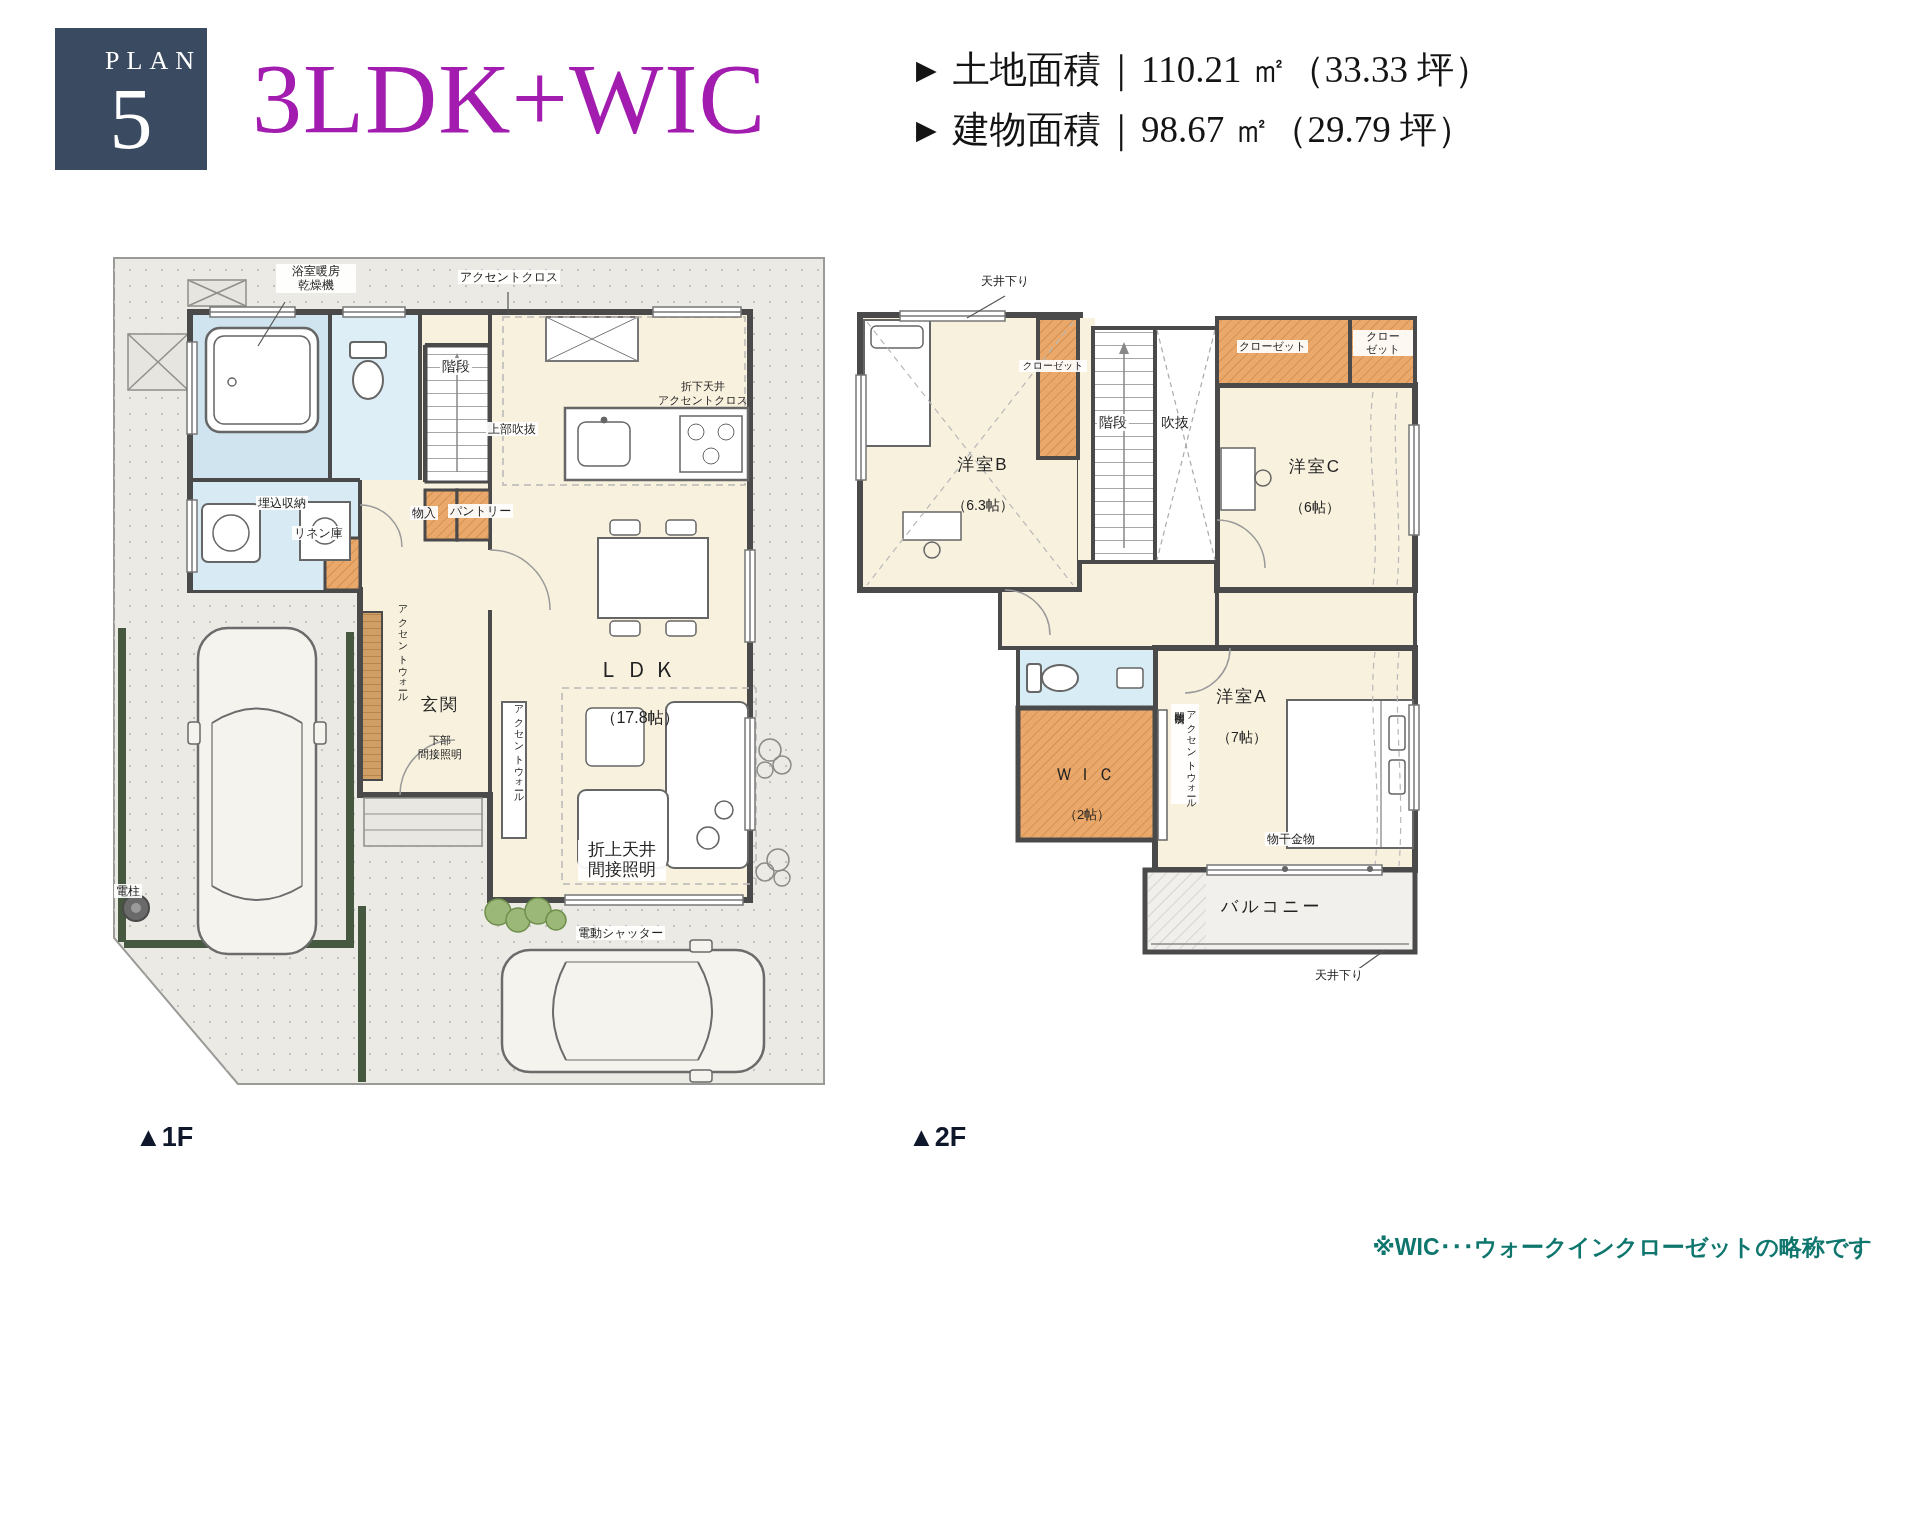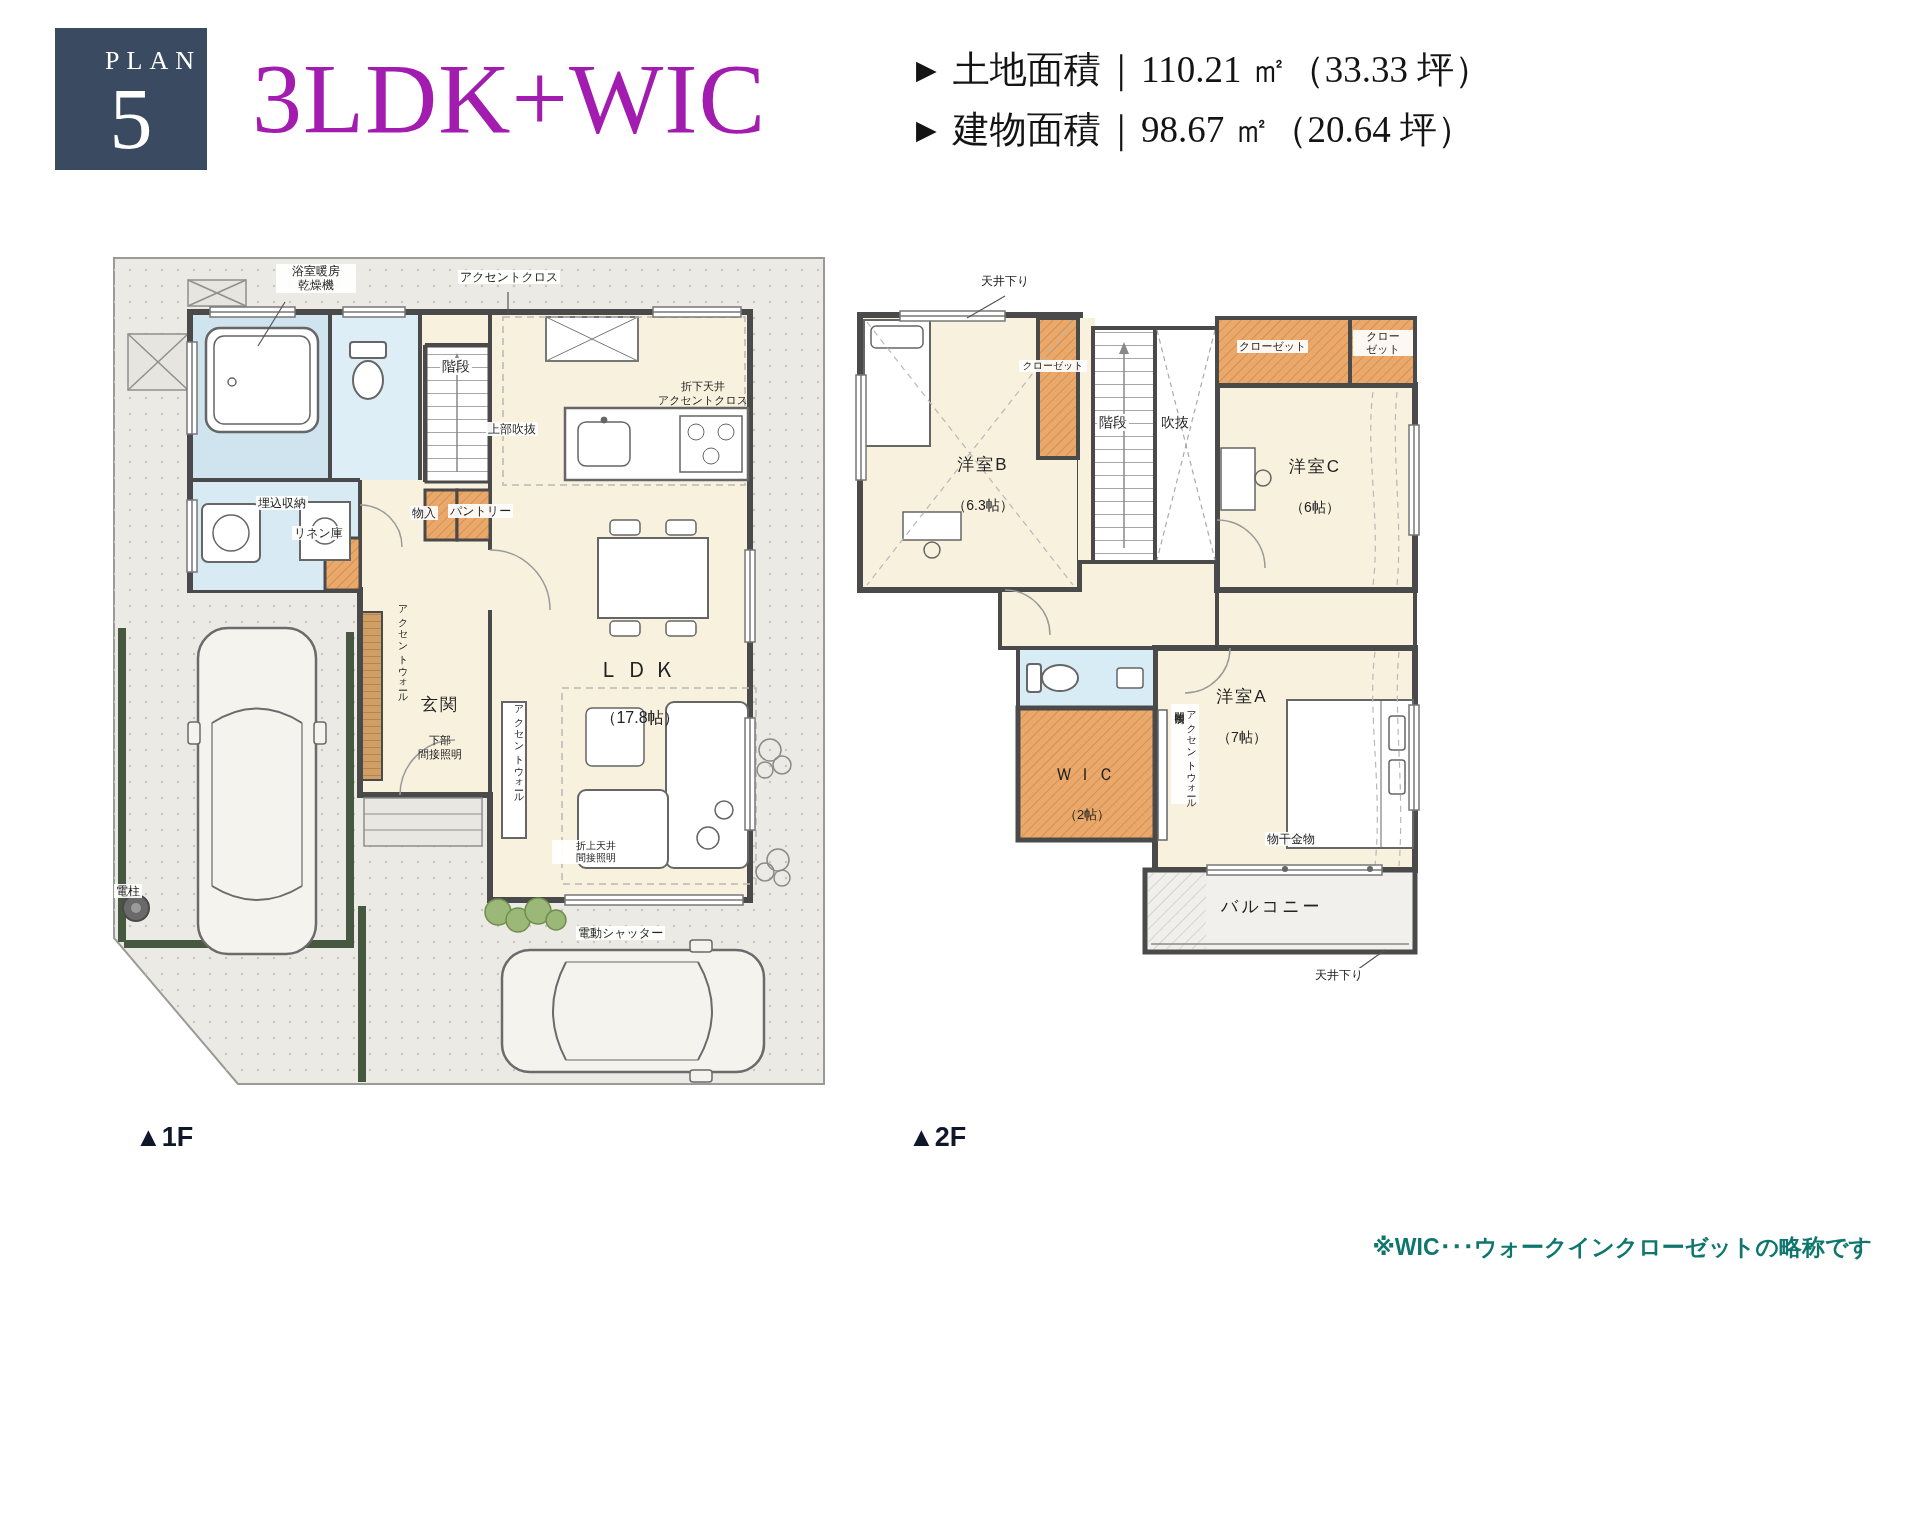--- a/index.html
+++ b/index.html
@@ -45,21 +45,21 @@
     <div class="area-row serif">
       <span class="bullet">▶</span>
       <span>土地面積</span>
       <span class="divider">｜</span>
       <span>110.21 ㎡（33.33 坪）</span>
     </div>
     <div class="area-row serif">
       <span class="bullet">▶</span>
       <span>建物面積</span>
       <span class="divider">｜</span>
-      <span>98.67 ㎡（20.64 坪）</span>
+      <span>98.67 ㎡（29.79 坪）</span>
     </div>
   </div>
 
   <div class="plan-wrap" style="left:110px;top:250px;width:720px;height:840px">
     <svg width="720" height="840" viewBox="0 0 720 840">
       <defs>
         <pattern id="f1-dots" width="16" height="16" patternUnits="userSpaceOnUse">
             <circle cx="4" cy="4" r="1.2" fill="#c6c4bf"></circle>
           </pattern>
         <pattern id="f1-hatch" width="7" height="7" patternUnits="userSpaceOnUse" patternTransform="rotate(45)">
@@ -280,21 +280,21 @@
     <div class="lbl tag" style="left:338px;top:254px;font-size:12px">パントリー</div>
     <div class="lbl center" style="left:452px;top:386px;width:156px">
       <div style="font-size:22px;letter-spacing:6px">ＬＤＫ</div>
       <div style="font-size:16px;margin-top:4px">（17.8帖）</div>
     </div>
     <div class="lbl center" style="left:300px;top:444px;width:60px;font-size:17px;letter-spacing:2px">玄関</div>
     <div class="lbl center" style="left:294px;top:484px;width:72px;font-size:11px">下部
 間接照明</div>
     <div class="lbl v" style="left:286px;top:348px;font-size:10px">アクセントウォール</div>
     <div class="lbl v" style="left:402px;top:448px;font-size:10px">アクセントウォール</div>
-    <div class="lbl tag center" style="left:442px;top:590px;width:84px;font-size:10px">折上天井
+    <div class="lbl tag center" style="left:468px;top:590px;width:84px;font-size:17px">折上天井
 間接照明</div>
     <div class="lbl tag" style="left:4px;top:634px;font-size:12px">電柱</div>
     <div class="lbl tag" style="left:466px;top:676px;font-size:12px">電動シャッター</div>
   </div>
 
   <div class="plan-wrap" style="left:855px;top:280px;width:570px;height:720px">
     <svg width="570" height="720" viewBox="0 0 570 720" style="overflow:visible">
       <defs>
         <pattern id="f2-hatch" width="7" height="7" patternUnits="userSpaceOnUse" patternTransform="rotate(45)">
             <rect width="7" height="7" fill="#eaa96a"></rect>

